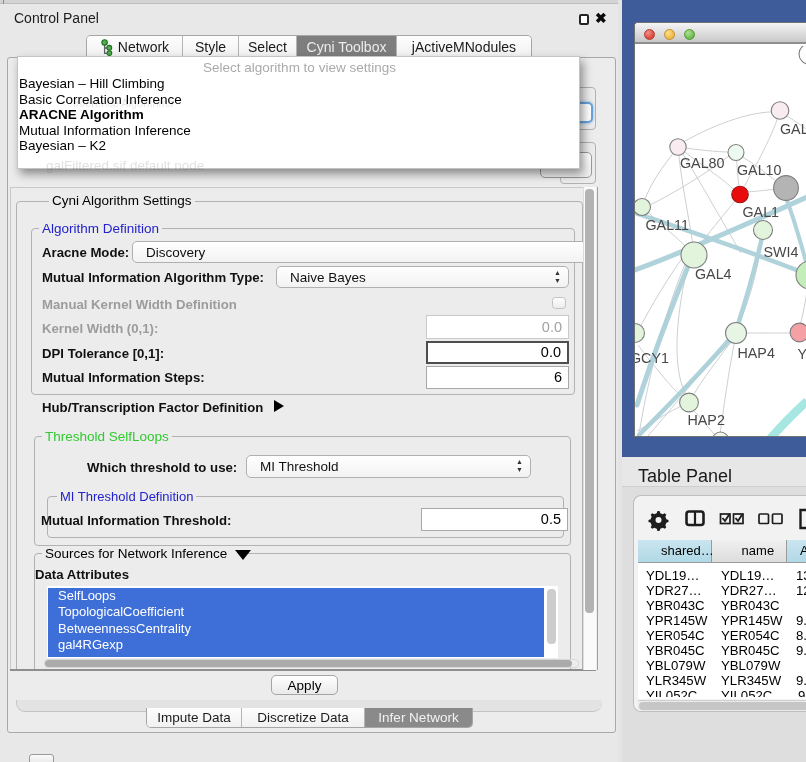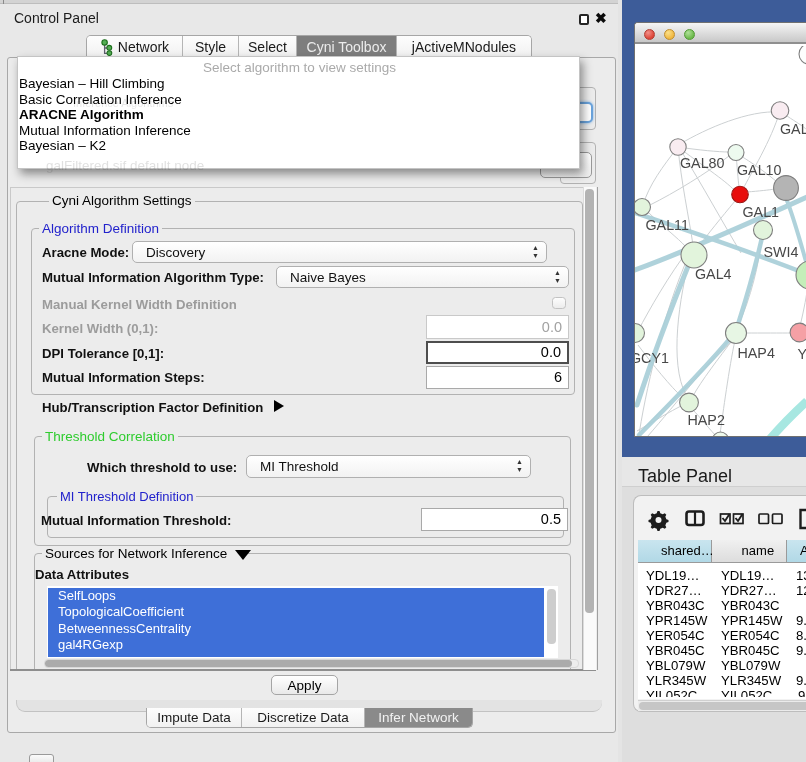--- a/index.html
+++ b/index.html
@@ -99,21 +99,21 @@
 
 <div class="abs" id="viewport">
 
   <div class="gbox" style="left:4.5px;top:13px;width:567px;height:520px;"></div>
   <div class="gtitle" style="left:10px;top:5px;color:#000;margin-left:28px;">Cyni Algorithm Settings</div>
 
   <div class="gbox" style="left:20px;top:40px;width:544px;height:167px;"></div>
   <div class="gtitle" style="left:28px;top:33px;color:#2222cc;">Algorithm Definition</div>
 
   <label class="fl" style="left:31px;top:57px;">Aracne Mode:</label>
-  <div class="combo" style="left:121px;top:53px;width:415px;height:22px;">
+  <div class="combo" style="left:121px;top:53px;width:503px;height:22px;">
       <span class="ctext">Discovery</span>
       <span class="arr">▲<br>▼</span>
     </div>
 
   <label class="fl" style="left:31px;top:82px;">Mutual Information Algorithm Type:</label>
   <div class="combo" style="left:265px;top:78px;width:293px;height:22px;">
       <span class="ctext">Naive Bayes</span>
       <span class="arr">▲<br>▼</span>
     </div>
 
@@ -126,21 +126,21 @@
   <label class="fl" style="left:31px;top:158px;">DPI Tolerance [0,1]:</label>
   <div class="tfield" style="left:415px;top:153px;width:143px;height:23px;border:2px solid #4e4e4e;line-height:19px;">0.0</div>
 
   <label class="fl" style="left:31px;top:182px;">Mutual Information Steps:</label>
   <div class="tfield" style="left:415px;top:178px;width:143px;height:23px;">6</div>
 
   <label class="fl" style="left:31px;top:212px;">Hub/Transcription Factor Definition</label>
   <div class="abs" style="left:263px;top:212px;width:0;height:0;border-left:10px solid #000;border-top:6.5px solid transparent;border-bottom:6.5px solid transparent;"></div>
 
   <div class="gbox" style="left:23px;top:248px;width:537px;height:110px;"></div>
-  <div class="gtitle" style="left:31px;top:241px;color:#2ecc2e;">Threshold Correlation</div>
+  <div class="gtitle" style="left:31px;top:241px;color:#2ecc2e;">Threshold SelfLoops</div>
 
   <label class="fl" style="left:76px;top:272px;">Which threshold to use:</label>
   <div class="combo" style="left:235px;top:267px;width:285px;height:23px;">
       <span class="ctext">MI Threshold</span>
       <span class="arr">▲<br>▼</span>
     </div>
 
   <div class="gbox" style="left:36px;top:308px;width:517px;height:42px;"></div>
   <div class="gtitle" style="left:46px;top:301px;color:#2222cc;font-size:13px;">MI Threshold Definition</div>
 

